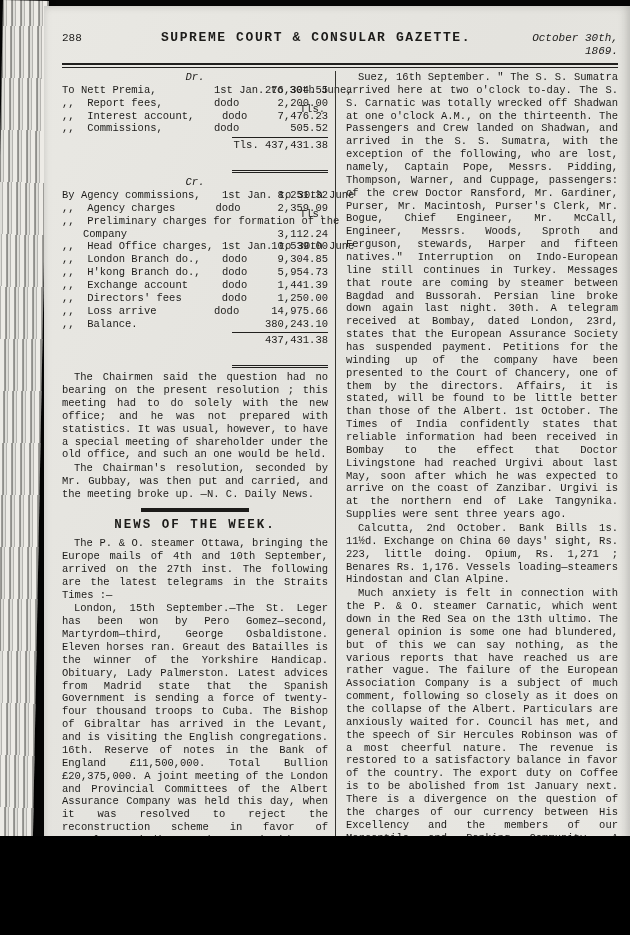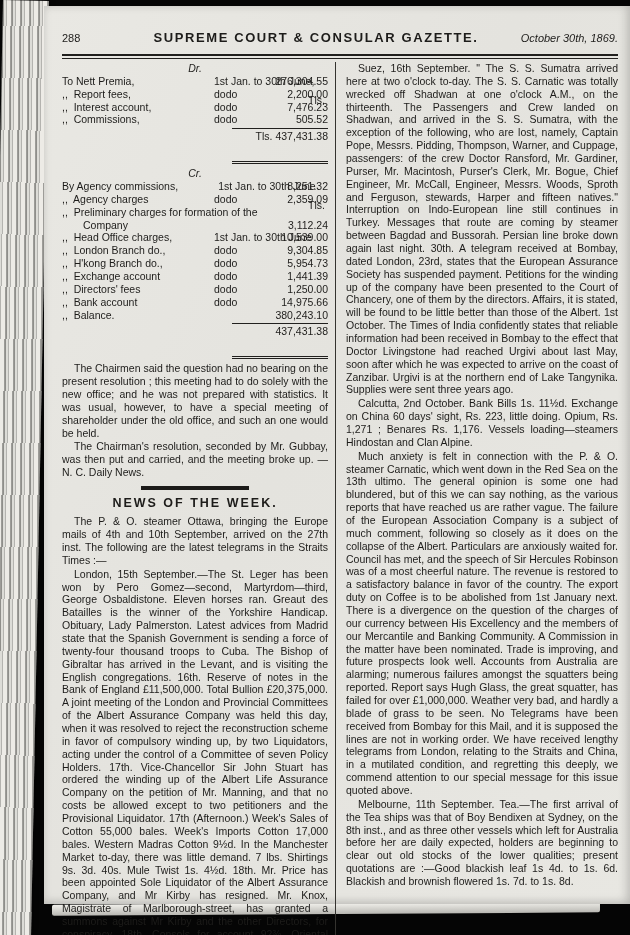--- a/index.html
+++ b/index.html
@@ -1,17 +1,17 @@
 <!DOCTYPE html>
 <html><head>
 <meta charset="utf-8">
 <style>
   html,body{margin:0;padding:0;background:#000;}
-  .scan{position:relative;width:630px;height:935px;background:#050505;overflow:hidden;
-        font-family:Liberation Sans, sans-serif;color:#1d1c1a;}
+  .scan{position:relative;width:630px;height:836px;background:#050505;overflow:hidden;
+        font-family:Liberation Mono, monospace;color:#1d1c1a;}
   
   .edge-left{position:absolute;left:3px;top:0px;width:46px;height:945px;
     background:repeating-linear-gradient(90deg,#8f8e8a 0 1px,#dddcd7 1px 3px,#b4b3af 3px 4px,#edebe6 4px 8px,#9d9c98 8px 9px);
     transform:rotate(1.1deg);transform-origin:top left;box-shadow:2px 0 4px rgba(0,0,0,.5);}
   
   .edge-bottom{position:absolute;left:52px;right:30px;top:903px;height:11px;
     background:linear-gradient(#f2f1ec,#b9b8b3);transform:rotate(-.35deg);border-radius:2px;}
   .paper{position:absolute;left:44px;top:6px;width:586px;height:898px;
     background:linear-gradient(118deg,#e9e8e3 0%,#e4e3de 45%,#e8e7e2 100%);
     box-shadow:inset -4px 0 10px rgba(0,0,0,.12), inset 0 -3px 8px rgba(0,0,0,.10);
@@ -191,21 +191,21 @@
               <div class="arow">
                 <span class="albl">,,  Directors' fees</span>
                 <span class="amid">
                   <span>do</span>
                   <span>do</span>
                 </span>
                 <span class="aamt">1,250.00</span>
               </div>
 
               <div class="arow">
-                <span class="albl">,,  Bank account</span>
+                <span class="albl">,,  Loss arrive</span>
                 <span class="amid">
                   <span>do</span>
                   <span>do</span>
                 </span>
                 <span class="aamt">14,975.66</span>
               </div>
 
               <div class="arow">
                 <span class="albl">,,  Balance.</span>
                 <span class="amid">

